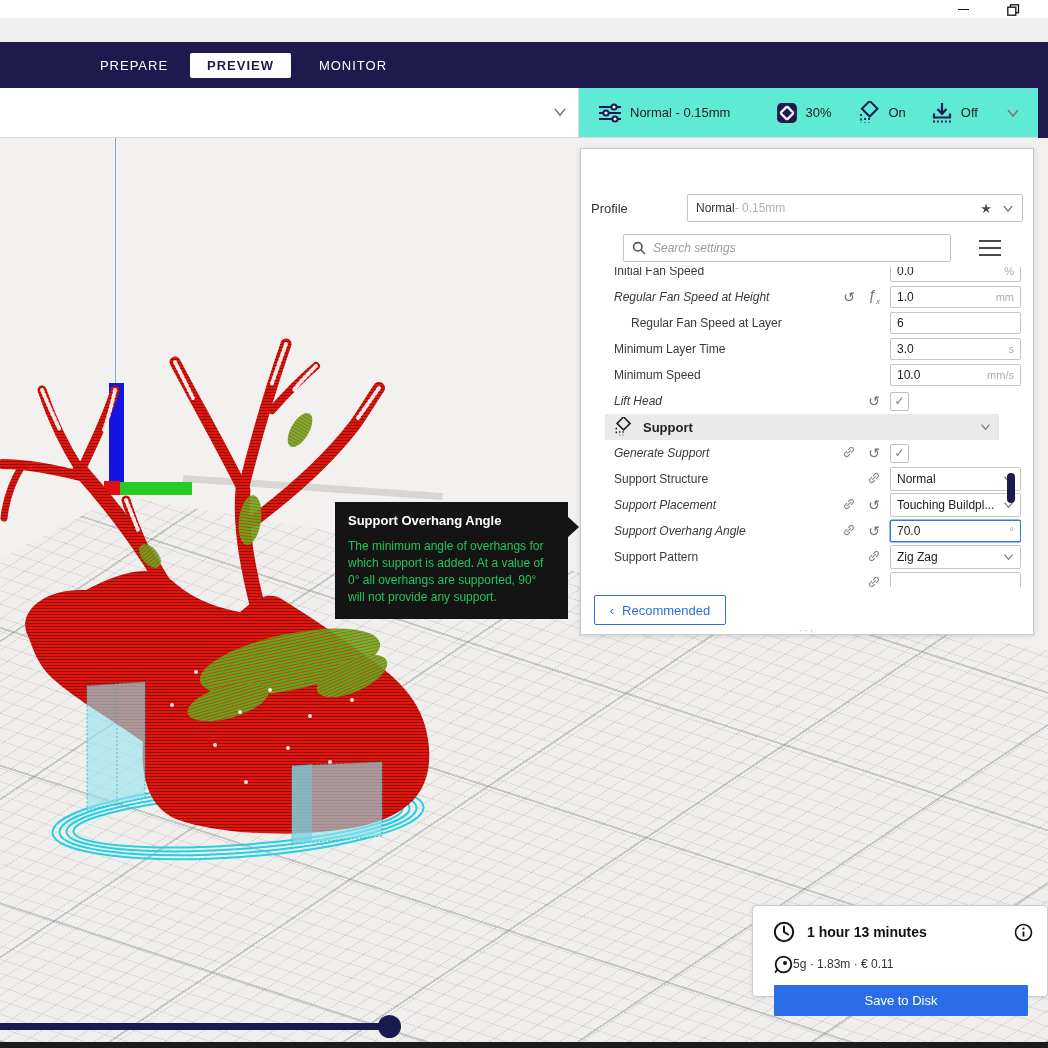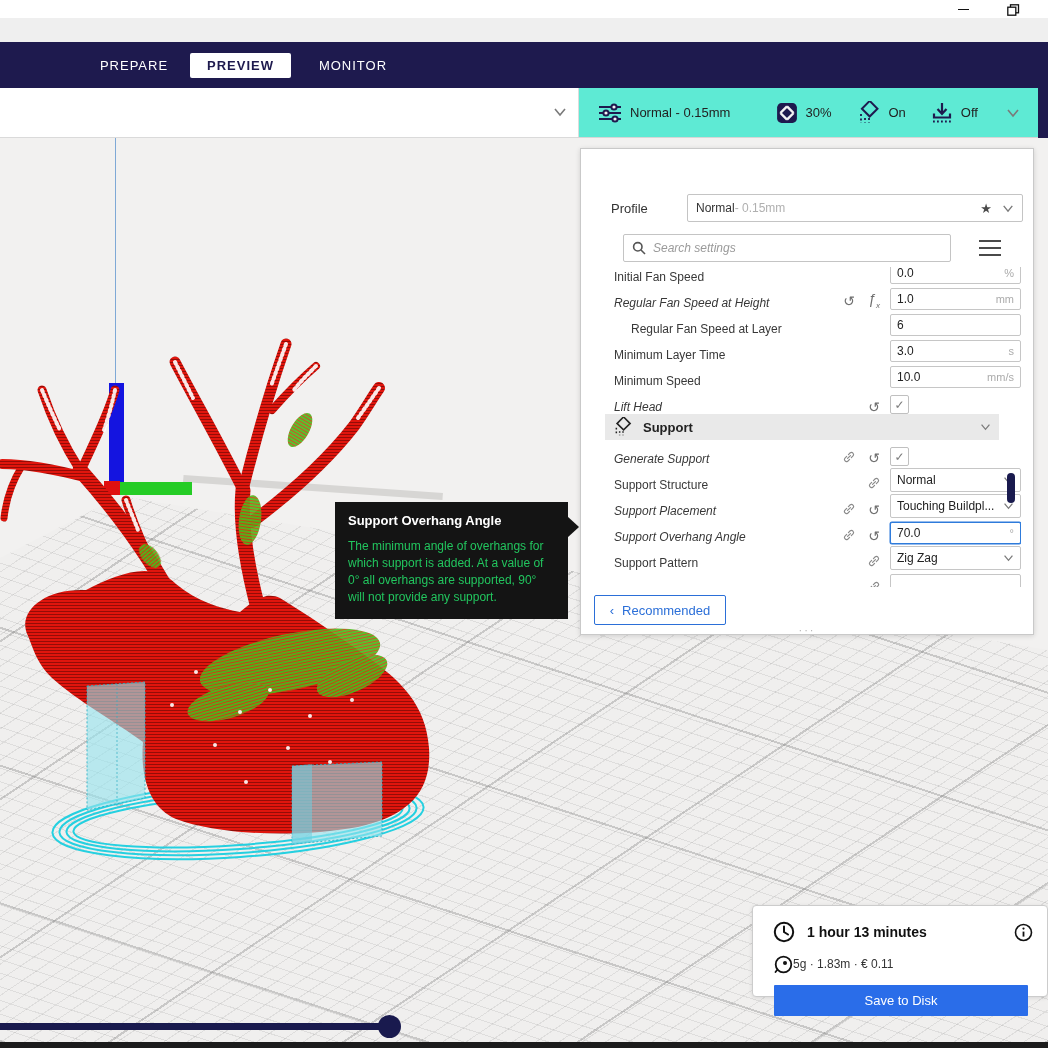--- a/index.html
+++ b/index.html
@@ -63,36 +63,36 @@
   .tt-arrow { position:absolute; right:-11px; top:14px; width:0; height:0;
     border-top:11px solid transparent; border-bottom:11px solid transparent; border-left:12px solid #141414; }
 
   
   .panel { position:absolute; left:580px; top:148px; width:454px; height:487px; background:#fff;
     border:1px solid #c9c9c9; box-shadow:0 1px 5px rgba(0,0,0,.14); z-index:20; }
   .panel-header { position:absolute; left:0; top:0; width:100%; height:31px; background:#f6f6f6; border-bottom:1px solid #d4d4d4;
     display:flex; align-items:center; padding:0 12px; font-size:13px; color:#444; }
   .panel-close { margin-left:auto; font-size:15px; color:#666; cursor:pointer; line-height:1; }
   .profile-row { position:absolute; left:0; top:45px; width:100%; height:28px; display:flex; align-items:center; }
-  .profile-label { position:absolute; left:30px; font-size:13px; color:#333; }
+  .profile-label { position:absolute; left:10px; font-size:13px; color:#333; }
   .profile-select { position:absolute; left:106px; width:336px; height:28px; border:1px solid #c4c4c4; border-radius:2px; background:#fff;
     display:flex; align-items:center; padding:0 8px; font-size:12px; cursor:pointer; }
   .profile-val { color:#333; }
   .profile-detail { color:#b0b0b0; }
   .profile-star { margin-left:auto; color:#4a4a4a; font-size:13px; }
   .search-row { position:absolute; left:17px; top:85px; width:100%; height:28px; }
   .search-box { position:absolute; left:25px; width:328px; height:28px; border:1px solid #c4c4c4; border-radius:2px; background:#fff;
     display:flex; align-items:center; padding:0 8px; gap:7px; }
   .search-box input { border:none; outline:none; flex:1; font-size:12px; font-style:italic; color:#333; background:transparent; }
   .search-box input::placeholder { color:#9a9a9a; font-style:italic; }
   .hamb { position:absolute; left:381px; top:4px; width:22px; height:20px; display:flex; flex-direction:column; justify-content:space-between; padding:2px 0; cursor:pointer; }
   .hamb span { height:2px; background:#4a4a4a; }
 
   .rows-wrap { position:absolute; left:0; top:118px; width:440px; height:320px; overflow:hidden; }
-  .srow { display:flex; align-items:flex-end; height:26px; padding-left:33px; position:relative; }
+  .srow { display:flex; align-items:center; height:26px; padding-left:33px; position:relative; }
   .srow .lbl { flex:1; font-size:12px; color:#383838; white-space:nowrap; overflow:hidden; }
   .srow .lbl.it { font-style:italic; }
   .srow .icons { width:58px; display:flex; justify-content:flex-end; gap:9px; align-items:center; }
   .ric { width:16px; text-align:center; color:#6f6f6f; font-size:14px; cursor:pointer; line-height:1; }
   .ctrl { width:131px; margin-left:8px; position:relative; }
   .inp { width:131px; height:22px; border:1px solid #c6c6c6; border-radius:2px; background:#fff; font-size:12px; color:#222;
     display:flex; align-items:center; padding:0 6px; }
   .inp.focused { border:1px solid #2e7bdb; box-shadow:0 0 0 .5px #2e7bdb; }
   .inp .unit { margin-left:auto; color:#ababab; font-size:11px; }
   .ddl { width:131px; height:24px; border:1px solid #c6c6c6; border-radius:2px; background:#fff; font-size:12px; color:#222;

